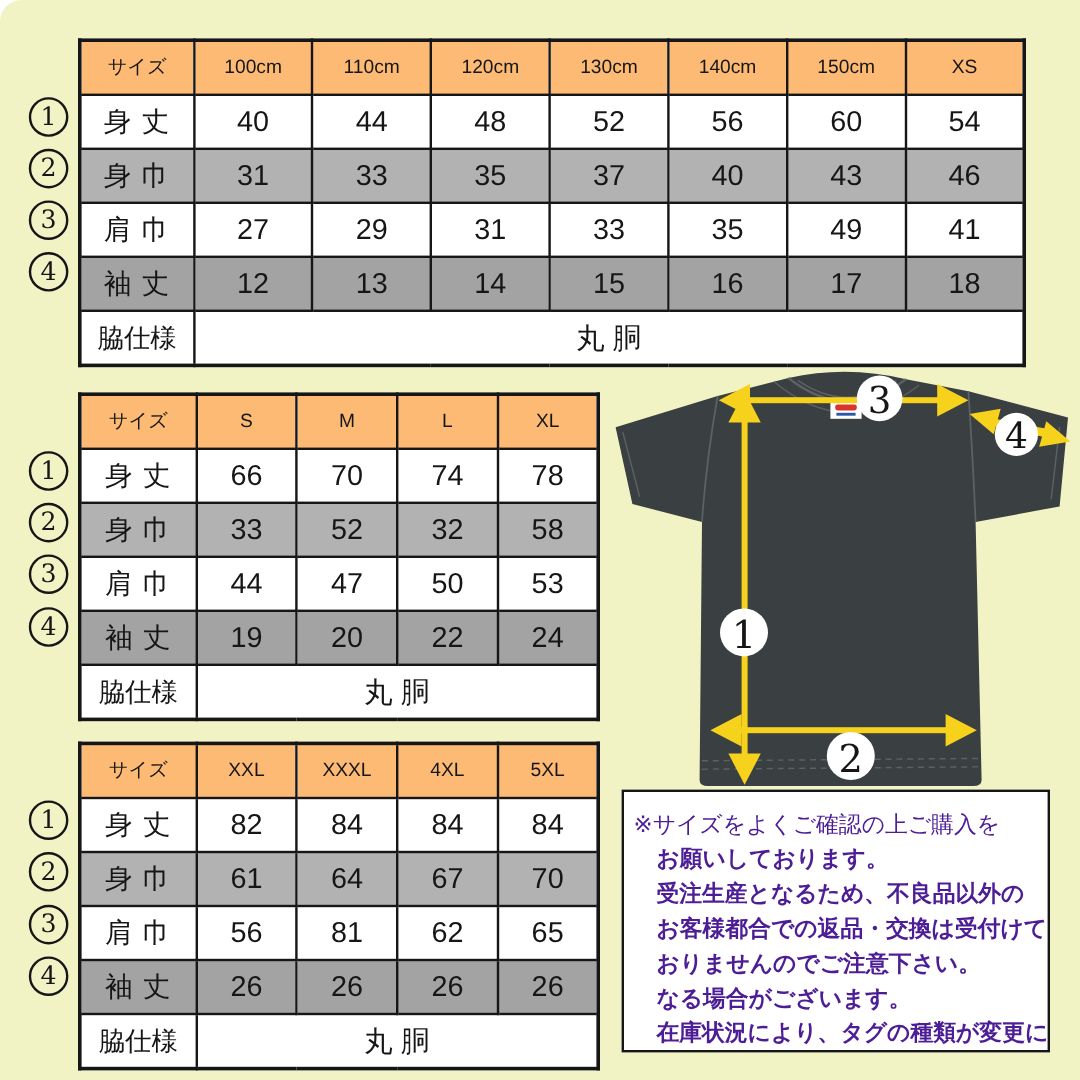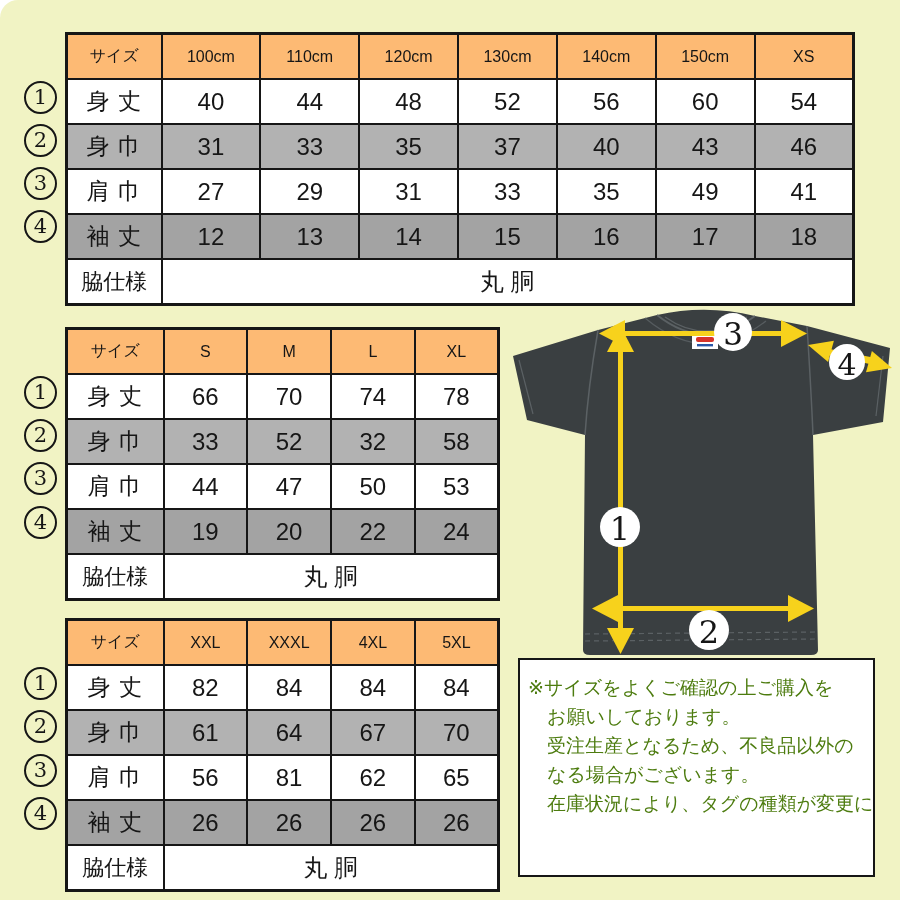--- a/index.html
+++ b/index.html
@@ -32,25 +32,25 @@
     position:absolute;width:33px;height:33px;box-sizing:border-box;
     border:2px solid #161616;border-radius:50%;
     display:flex;align-items:center;justify-content:center;
     font-family:"DejaVu Serif","Liberation Serif",serif;
     font-size:21px;color:#161616;background:transparent;line-height:1;
   }
   
   .note-box{
     position:absolute;left:518px;top:658px;width:357px;height:219px;
     box-sizing:border-box;border:2px solid #161616;background:#ffffff;
-    padding:13px 6px 0 8px;font-size:19px;line-height:29px;color:#4d7c0f;
+    padding:13px 6px 0 8px;font-size:19px;line-height:29px;color:#4c1d95;
     letter-spacing:0px;
   }
   .note-line{white-space:nowrap;}
-  .note-line.indent{padding-left:19px;}
+  .note-line.indent{padding-left:19px;font-weight:bold;}
   
   .shirt-svg{position:absolute;left:505px;top:298px;}
   .shirt-svg text{
     font-family:"DejaVu Serif","Liberation Serif",serif;fill:#161616;
   }
 </style>
 </head>
 <body>
 
 <div class="canvas">
@@ -314,17 +314,19 @@
     <g>
       <circle cx="342" cy="64" r="18" fill="#ffffff"></circle>
       <text x="342" y="66" font-size="30" text-anchor="middle" dominant-baseline="central">4</text>
     </g>
   </svg>
 
   <div class="note-box" id="note">
       <div class="note-line">※サイズをよくご確認の上ご購入を</div>
       <div class="note-line indent">お願いしております。</div>
       <div class="note-line indent">受注生産となるため、不良品以外の</div>
+      <div class="note-line indent">お客様都合での返品・交換は受付けて</div>
+      <div class="note-line indent">おりませんのでご注意下さい。</div>
       <div class="note-line indent">なる場合がございます。</div>
       <div class="note-line indent">在庫状況により、タグの種類が変更に</div>
     </div>
 
 </div>
 
 </body></html>

